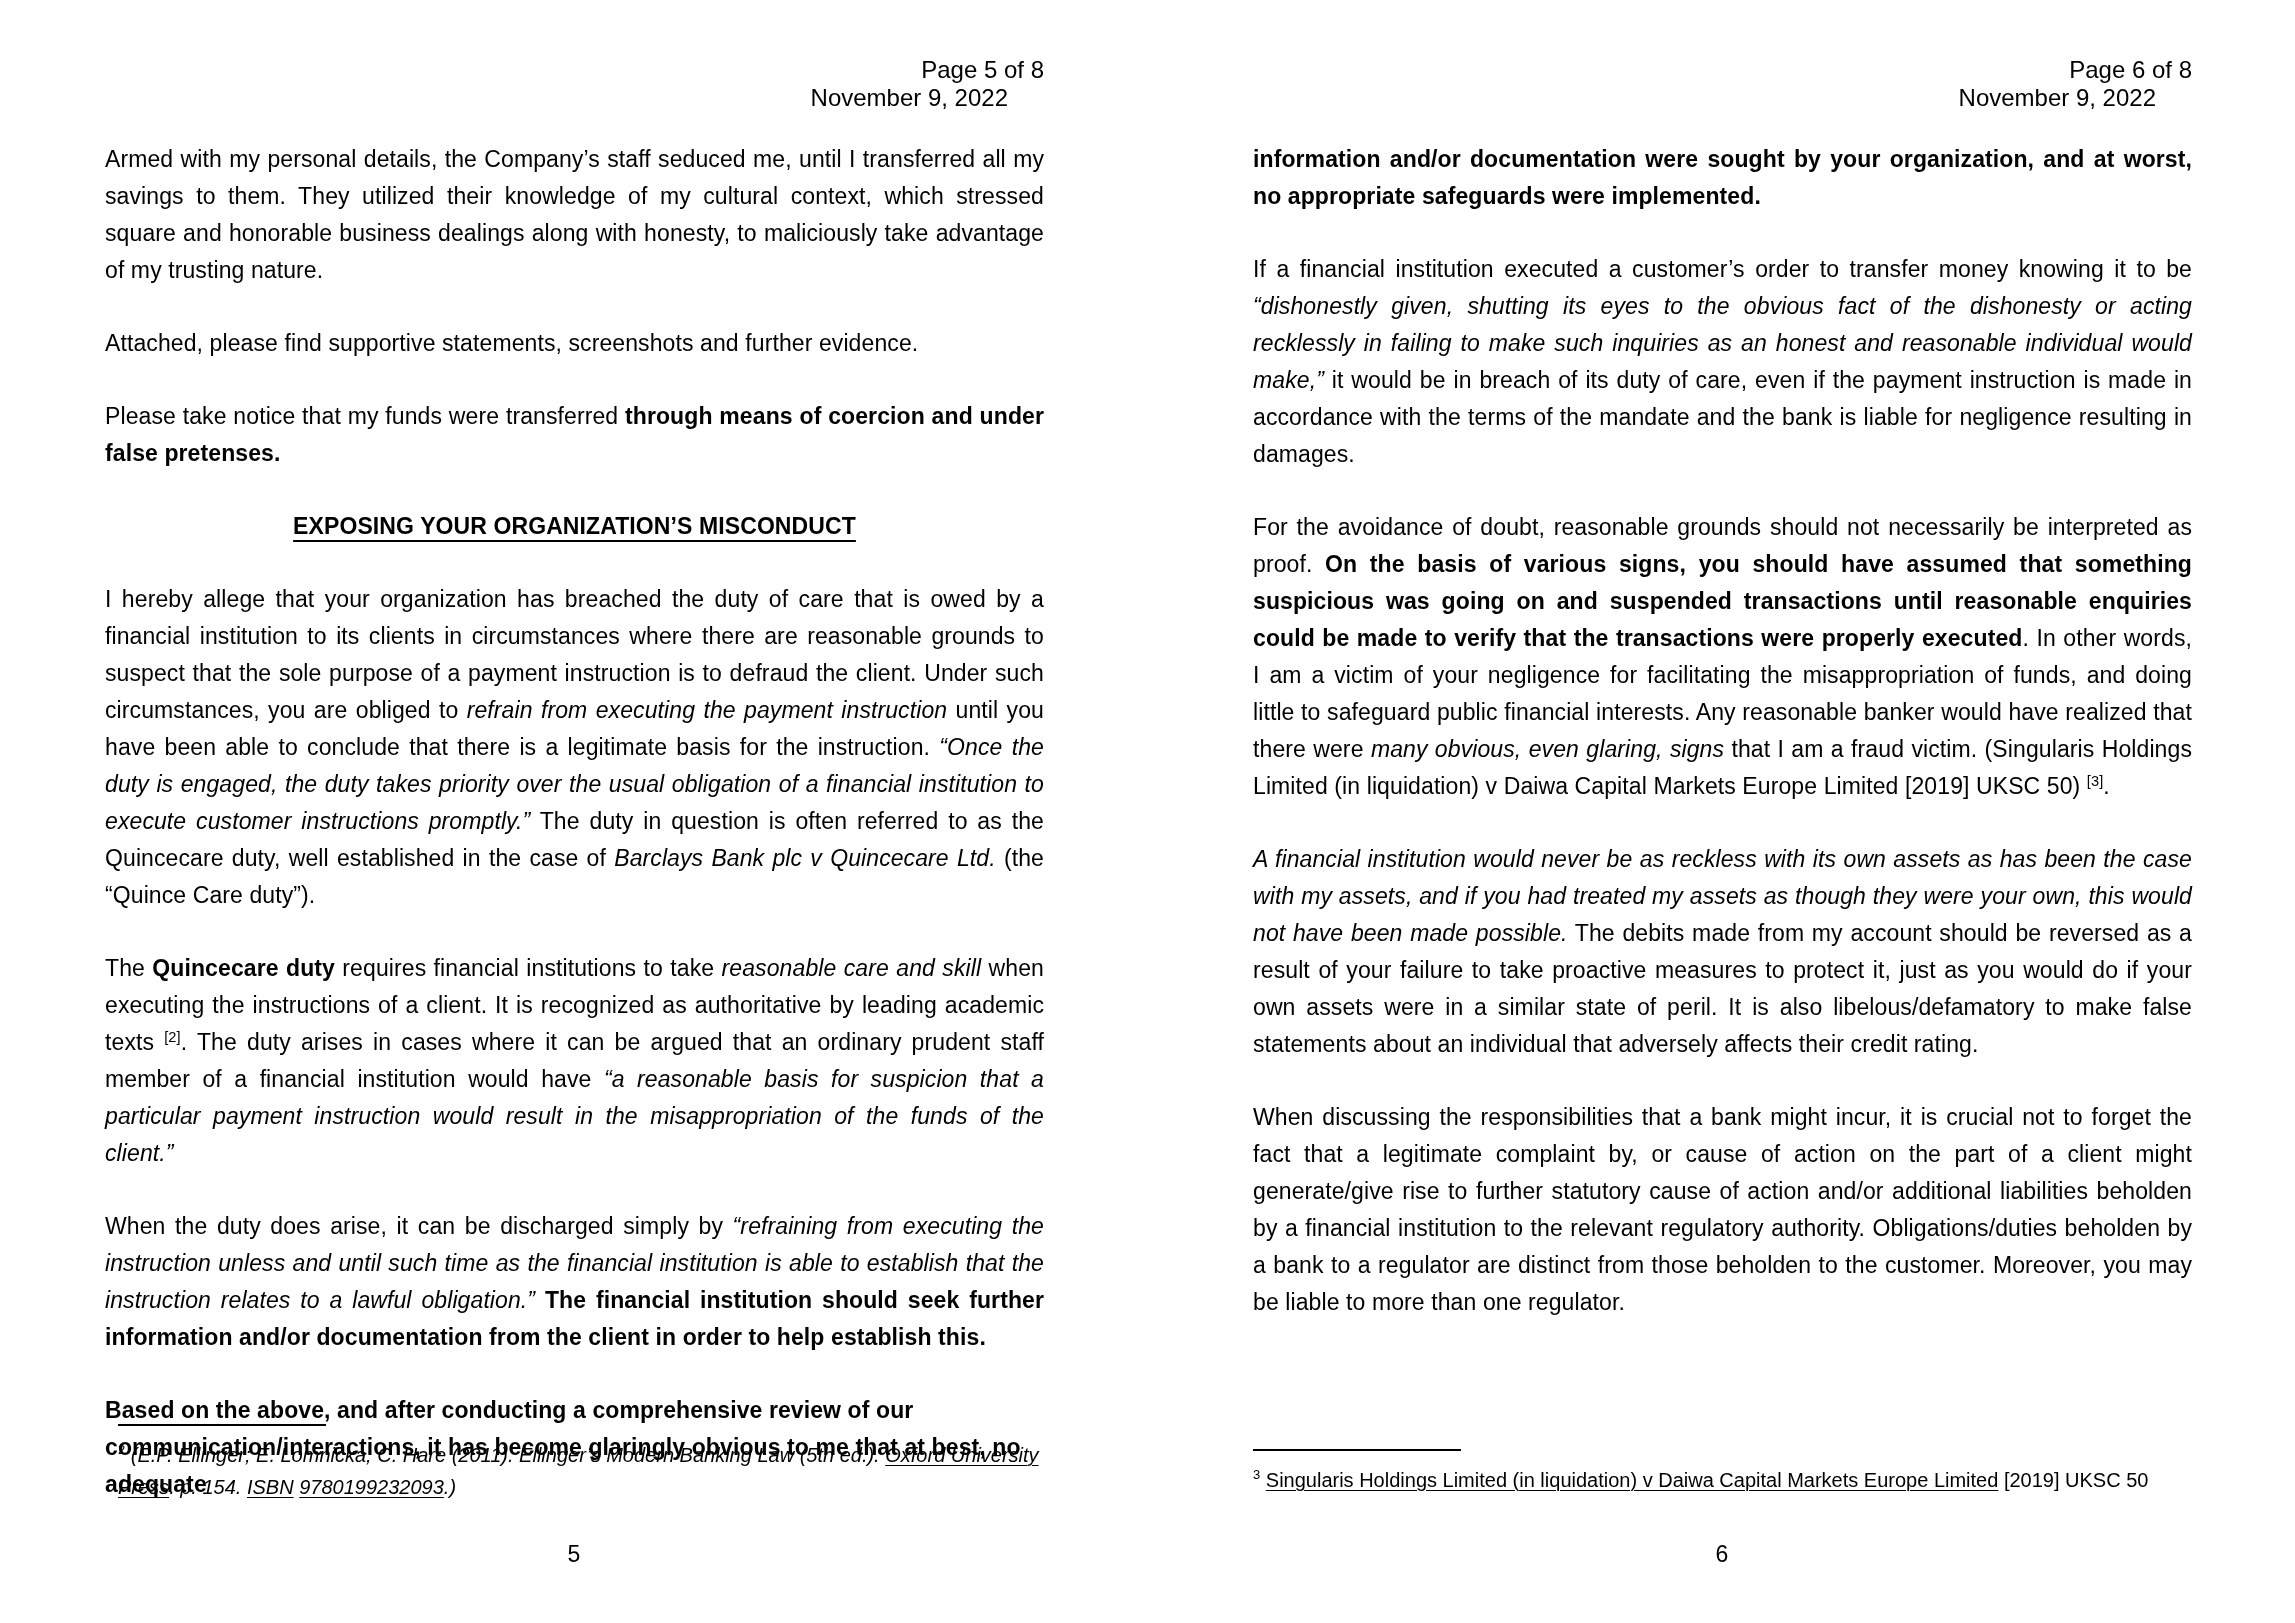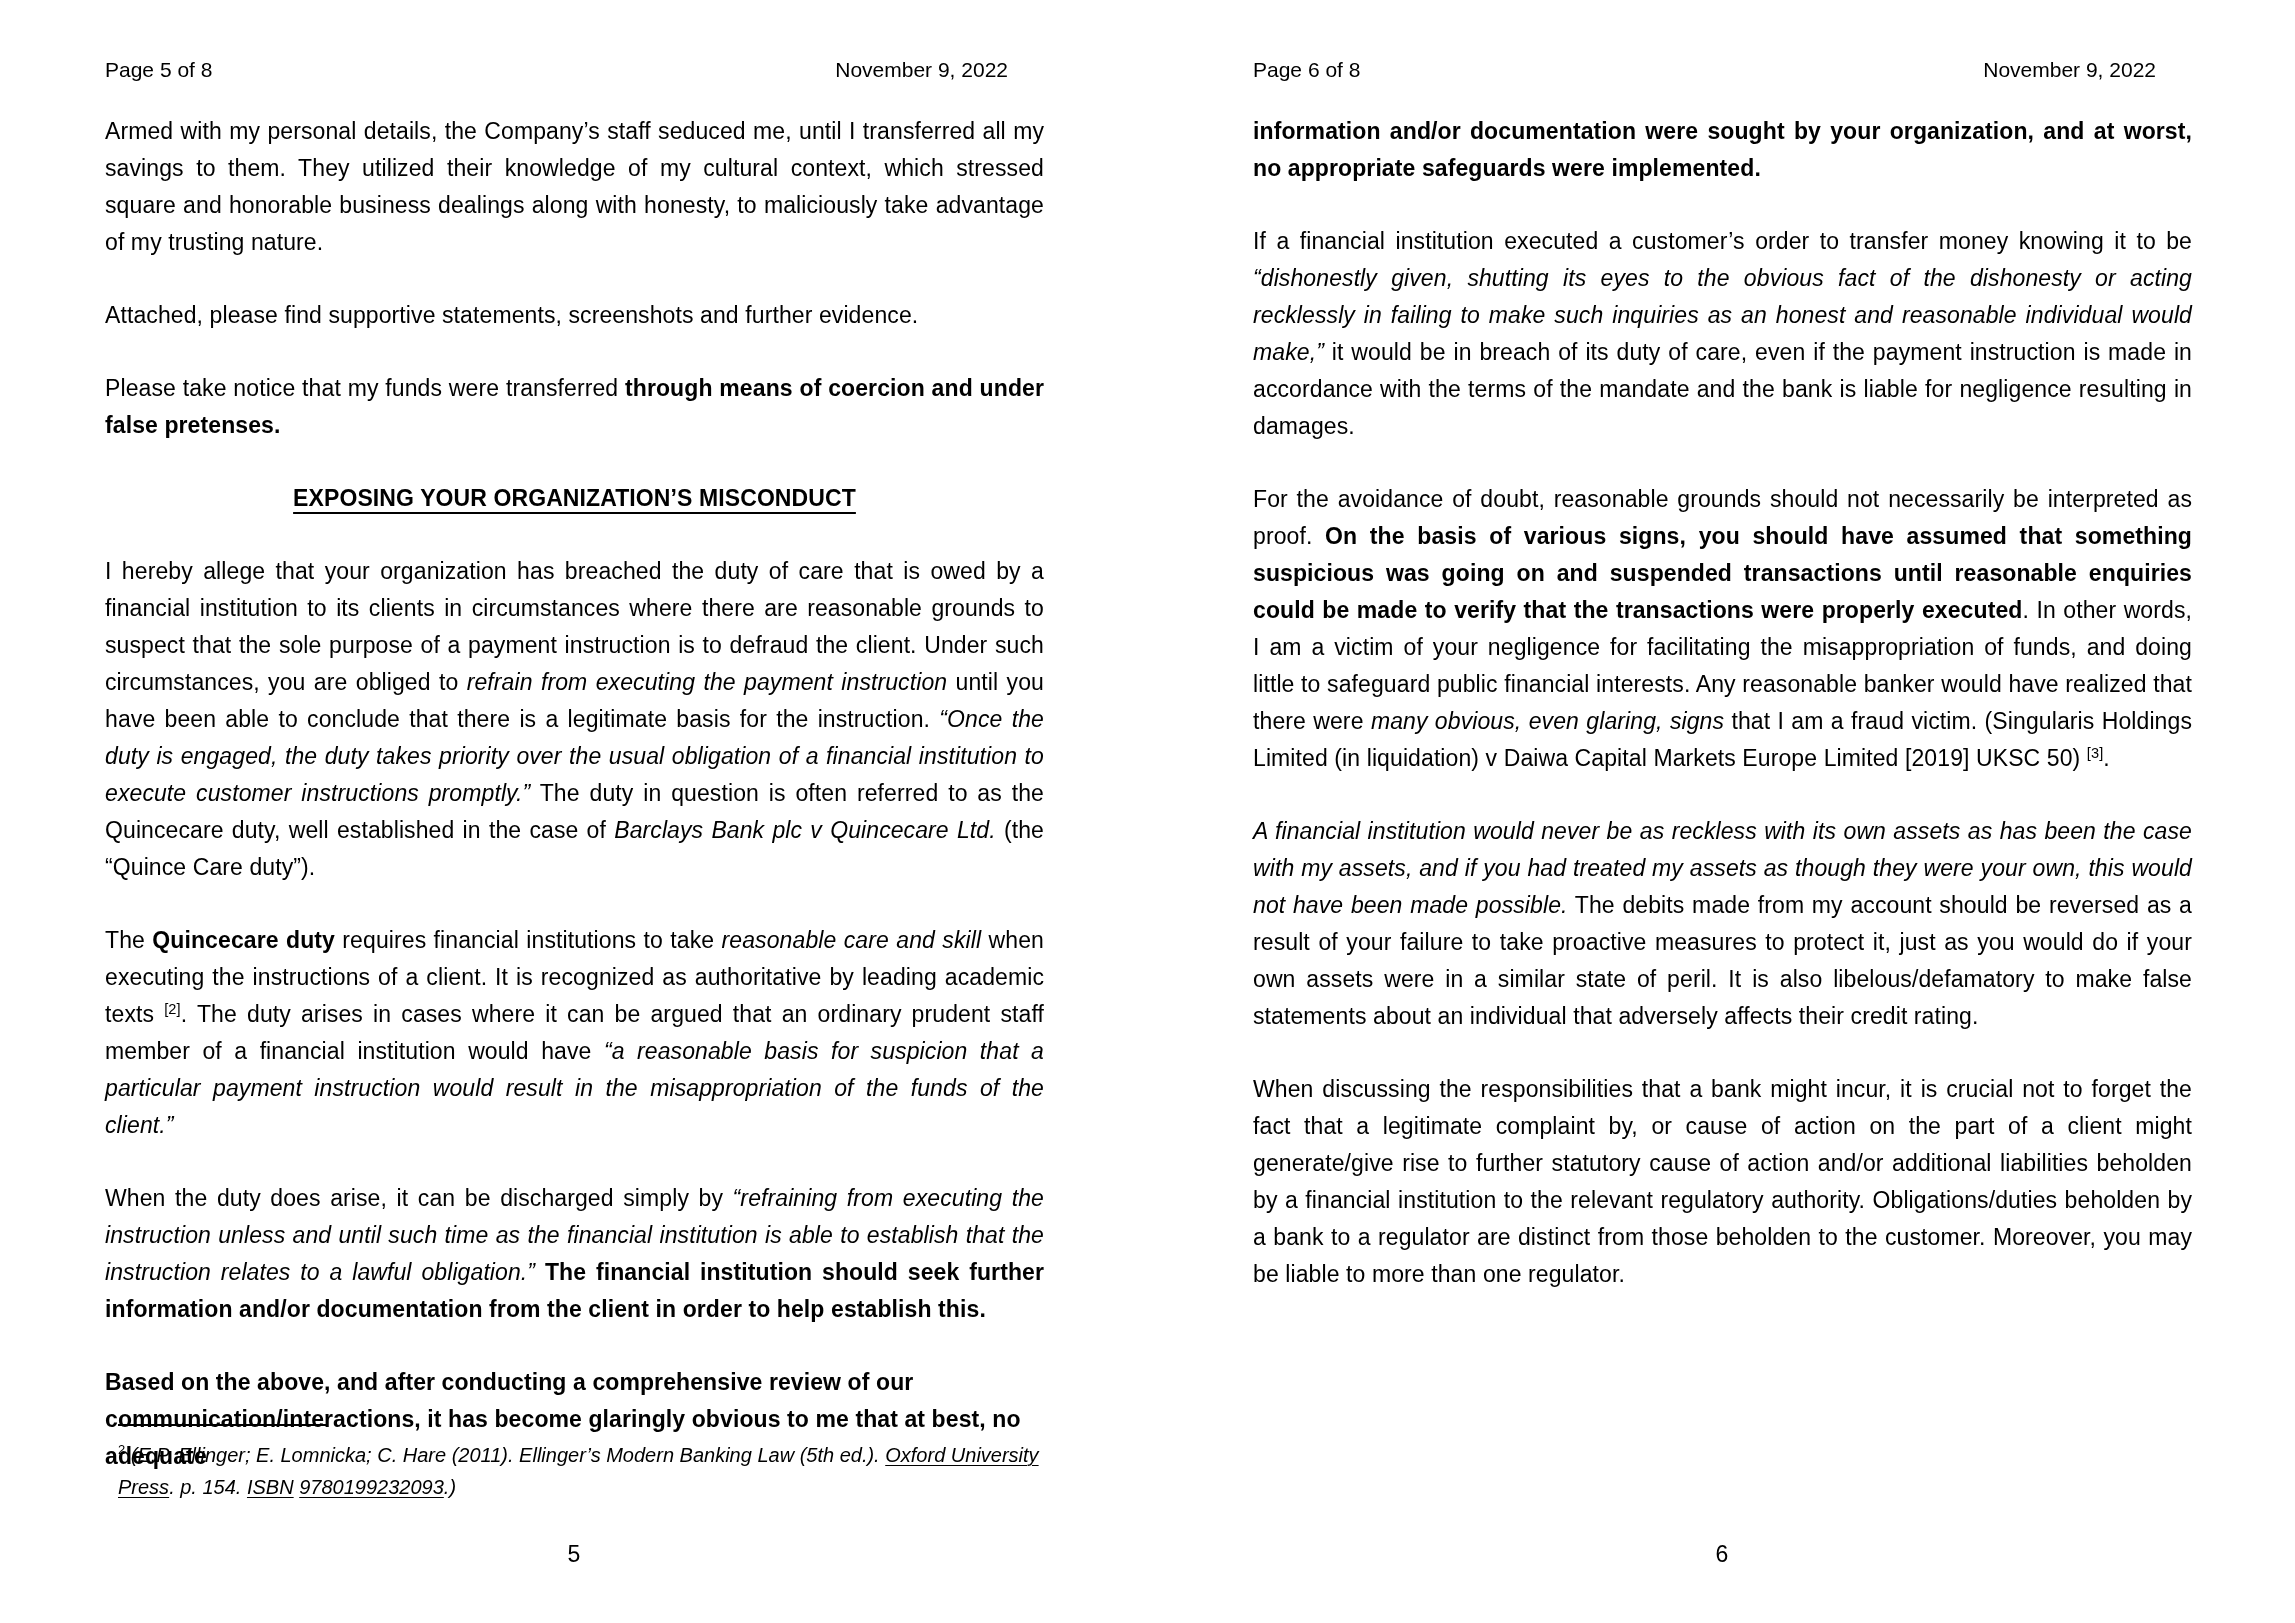--- a/index.html
+++ b/index.html
@@ -10,21 +10,21 @@
     background:#ffffff;color:#000000;
     font-family:"Liberation Sans","DejaVu Sans",sans-serif;
     overflow:hidden;
   }
   .page{position:absolute;top:0;width:1148px;height:1623px;background:#ffffff;}
   .page-left{left:0;}
   .page-right{left:1148px;}
   .page-inner{padding:56px 104px 0 105px;}
   .page-header{
     display:flex;justify-content:space-between;align-items:flex-end;
-    font-size:21px;line-height:28px;
+    font-size:24px;line-height:28px;flex-direction:column;
   }
   .header-date{margin-right:36px;margin-left:30px;}
   .page-body{margin-top:29px;}
   .para,.heading{
     font-size:23px;line-height:37px;
     margin:0 0 36px 0;
     text-align:justify;
     letter-spacing:0.1px;
   }
   .align-left{text-align:left;}
@@ -88,17 +88,21 @@
         <span class="header-date">November 9, 2022</span>
       </header>
       <div class="page-body">
           <p class="para"><span class="b">information and/or documentation were sought by your organization, and at worst, no appropriate safeguards were implemented.</span></p>
           <p class="para"><span>If a financial institution executed a customer’s order to transfer money knowing it to be </span><span class="i">“dishonestly given, shutting its eyes to the obvious fact of the dishonesty or acting recklessly in failing to make such inquiries as an honest and reasonable individual would make,”</span><span> it would be in breach of its duty of care, even if the payment instruction is made in accordance with the terms of the mandate and the bank is liable for negligence resulting in damages.</span></p>
           <p class="para"><span>For the avoidance of doubt, reasonable grounds should not necessarily be interpreted as proof. </span><span class="b">On the basis of various signs, you should have assumed that something suspicious was going on and suspended transactions until reasonable enquiries could be made to verify that the transactions were properly executed</span><span>. In other words, I am a victim of your negligence for facilitating the misappropriation of funds, and doing little to safeguard public financial interests. Any reasonable banker would have realized that there were </span><span class="i">many obvious, even glaring, signs</span><span> that I am a fraud victim. (Singularis Holdings Limited (in liquidation) v Daiwa Capital Markets Europe Limited [2019] UKSC 50) </span><sup>[3]</sup><span>.</span></p>
           <p class="para"><span class="i">A financial institution would never be as reckless with its own assets as has been the case with my assets, and if you had treated my assets as though they were your own, this would not have been made possible.</span><span> The debits made from my account should be reversed as a result of your failure to take proactive measures to protect it, just as you would do if your own assets were in a similar state of peril. It is also libelous/defamatory to make false statements about an individual that adversely affects their credit rating.</span></p>
           <p class="para"><span>When discussing the responsibilities that a bank might incur, it is crucial not to forget the fact that a legitimate complaint by, or cause of action on the part of a client might generate/give rise to further statutory cause of action and/or additional liabilities beholden by a financial institution to the relevant regulatory authority. Obligations/duties beholden by a bank to a regulator are distinct from those beholden to the customer. Moreover, you may be liable to more than one regulator.</span></p>
         </div>
     </div>
+    <div class="footnote">
+      <div class="fn-rule"></div>
+      <div class="fn-text"><sup class="fn-marker">3</sup> <span class="u">Singularis Holdings Limited (in liquidation) v Daiwa Capital Markets Europe Limited</span><span> [2019] UKSC 50</span></div>
+    </div>
     <div class="page-number">6</div>
   </section>
 
 </div>
 
 
 </body></html>

